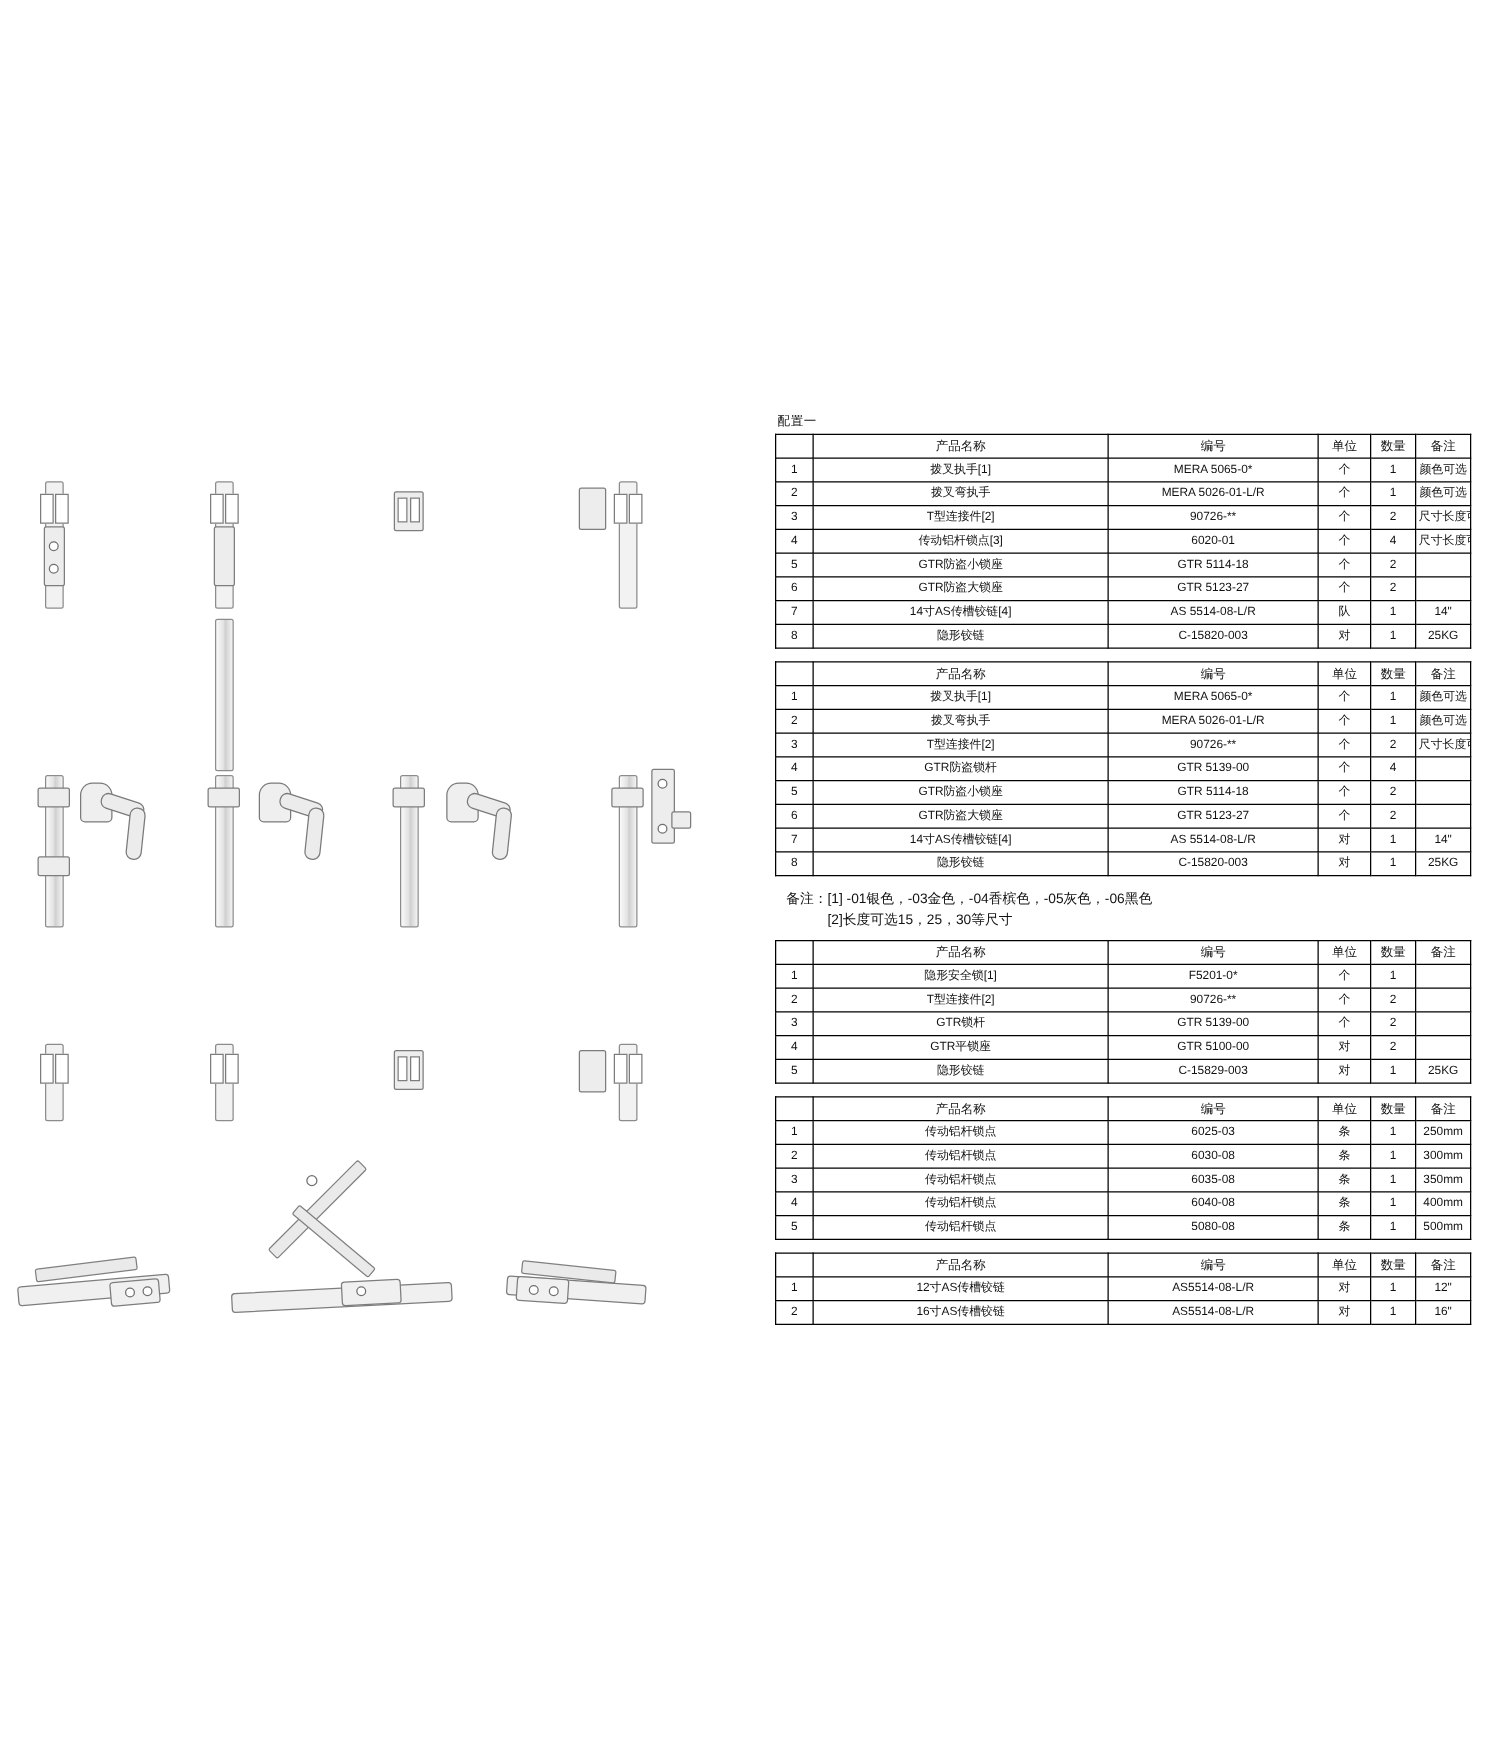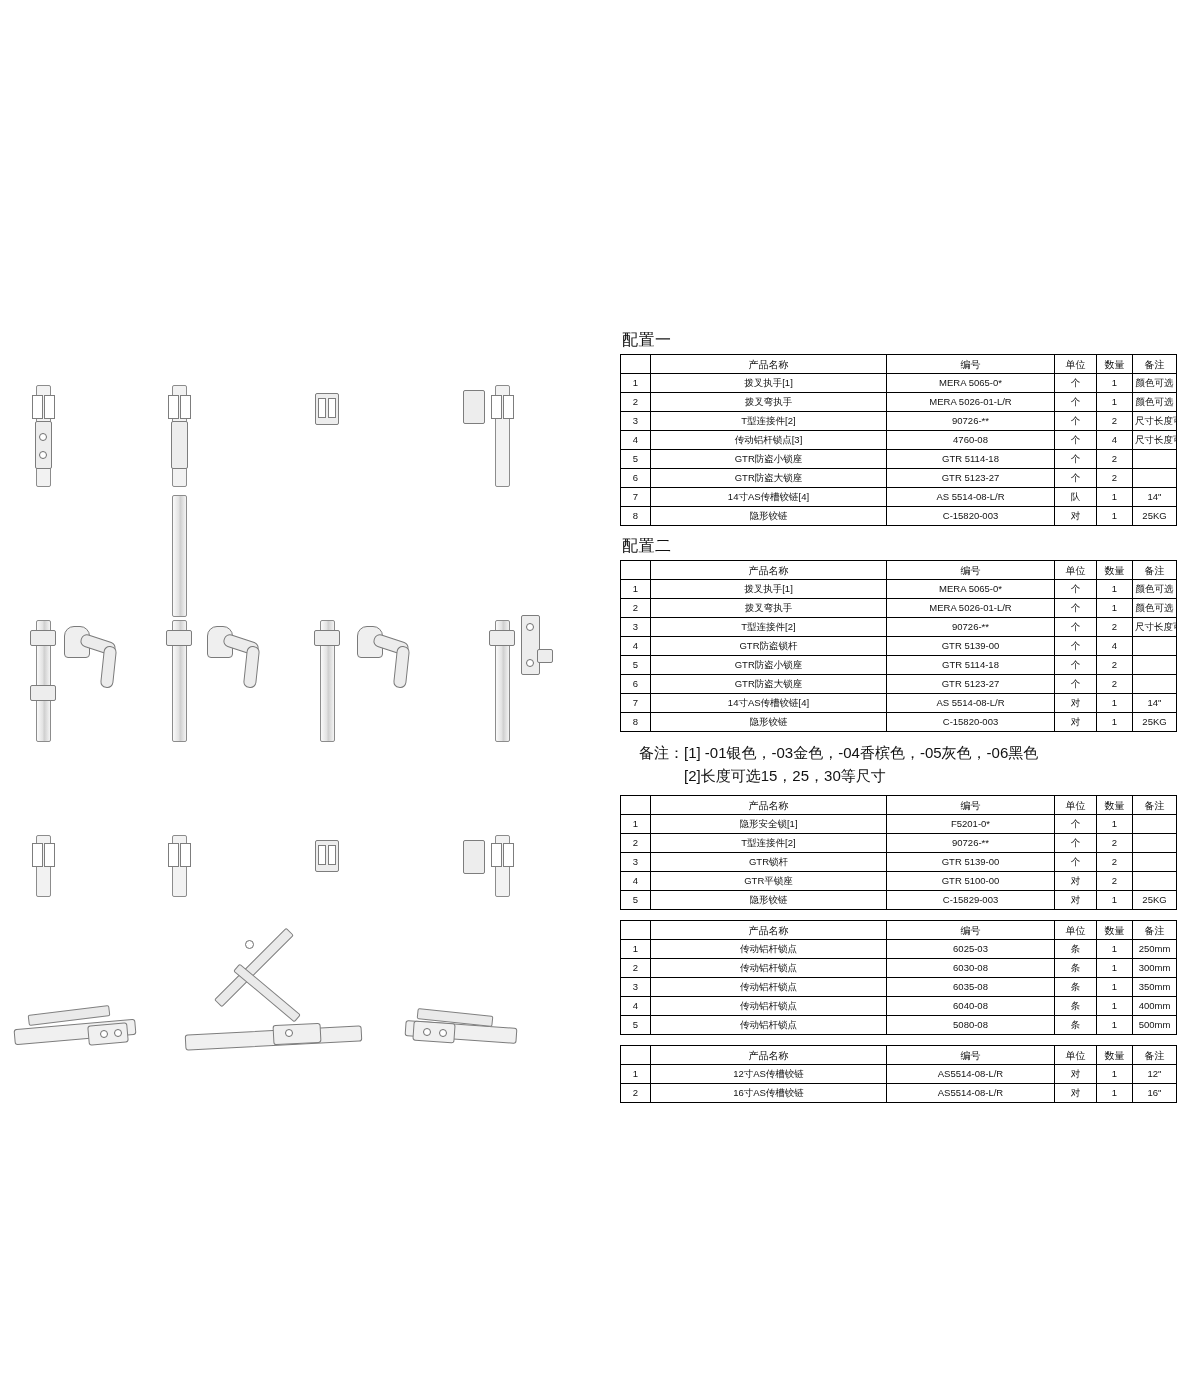--- a/index.html
+++ b/index.html
@@ -80,21 +80,21 @@
   }
 
   
   #tables {
     position: absolute;
     left: 620px;
     top: 330px;
     width: 560px;
   }
   .section-title {
-    font-size: 16px;
+    font-size: 10px;
     color: #111;
     margin: 0 0 3px 2px;
     letter-spacing: .5px;
   }
   table.spec {
     border-collapse: collapse;
     width: 556px;
     table-layout: fixed;
     margin-bottom: 10px;
   }
@@ -113,23 +113,23 @@
   }
   table.spec th { font-size: 10px; }
   col.c-idx   { width: 30px; }
   col.c-name  { width: 236px; }
   col.c-code  { width: 168px; }
   col.c-unit  { width: 42px; }
   col.c-qty   { width: 36px; }
   col.c-note  { width: 44px; }
   td.note { font-size: 7.5px; color: #333; }
   .remark {
-    font-size: 15px;
+    font-size: 11px;
     line-height: 1.5;
-    margin: 0 0 8px 19px;
+    margin: 0 0 8px 9px;
     color: #111;
   }
   .remark div { white-space: nowrap; }
 </style>
 </head>
 <body>
 
 <div id="illustrations">
 
   <div class="ill" style="left:18px;top:385px;width:50px;height:510px;">
@@ -281,21 +281,21 @@
           <td>3</td>
           <td>T型连接件[2]</td>
           <td>90726-**</td>
           <td>个</td>
           <td>2</td>
           <td class="note">尺寸长度可选</td>
         </tr>
       <tr>
           <td>4</td>
           <td>传动铝杆锁点[3]</td>
-          <td>4760-08</td>
+          <td>6020-01</td>
           <td>个</td>
           <td>4</td>
           <td class="note">尺寸长度可选</td>
         </tr>
       <tr>
           <td>5</td>
           <td>GTR防盗小锁座</td>
           <td>GTR 5114-18</td>
           <td>个</td>
           <td>2</td>
@@ -321,21 +321,20 @@
           <td>8</td>
           <td>隐形铰链</td>
           <td>C-15820-003</td>
           <td>对</td>
           <td>1</td>
           <td class="note">25KG</td>
         </tr>
     </tbody>
   </table>
 
-  <div class="section-title">配置二</div>
   <table class="spec">
     <colgroup>
         <col class="c-idx">
         <col class="c-name">
         <col class="c-code">
         <col class="c-unit">
         <col class="c-qty">
         <col class="c-note">
       </colgroup>
     <thead>

